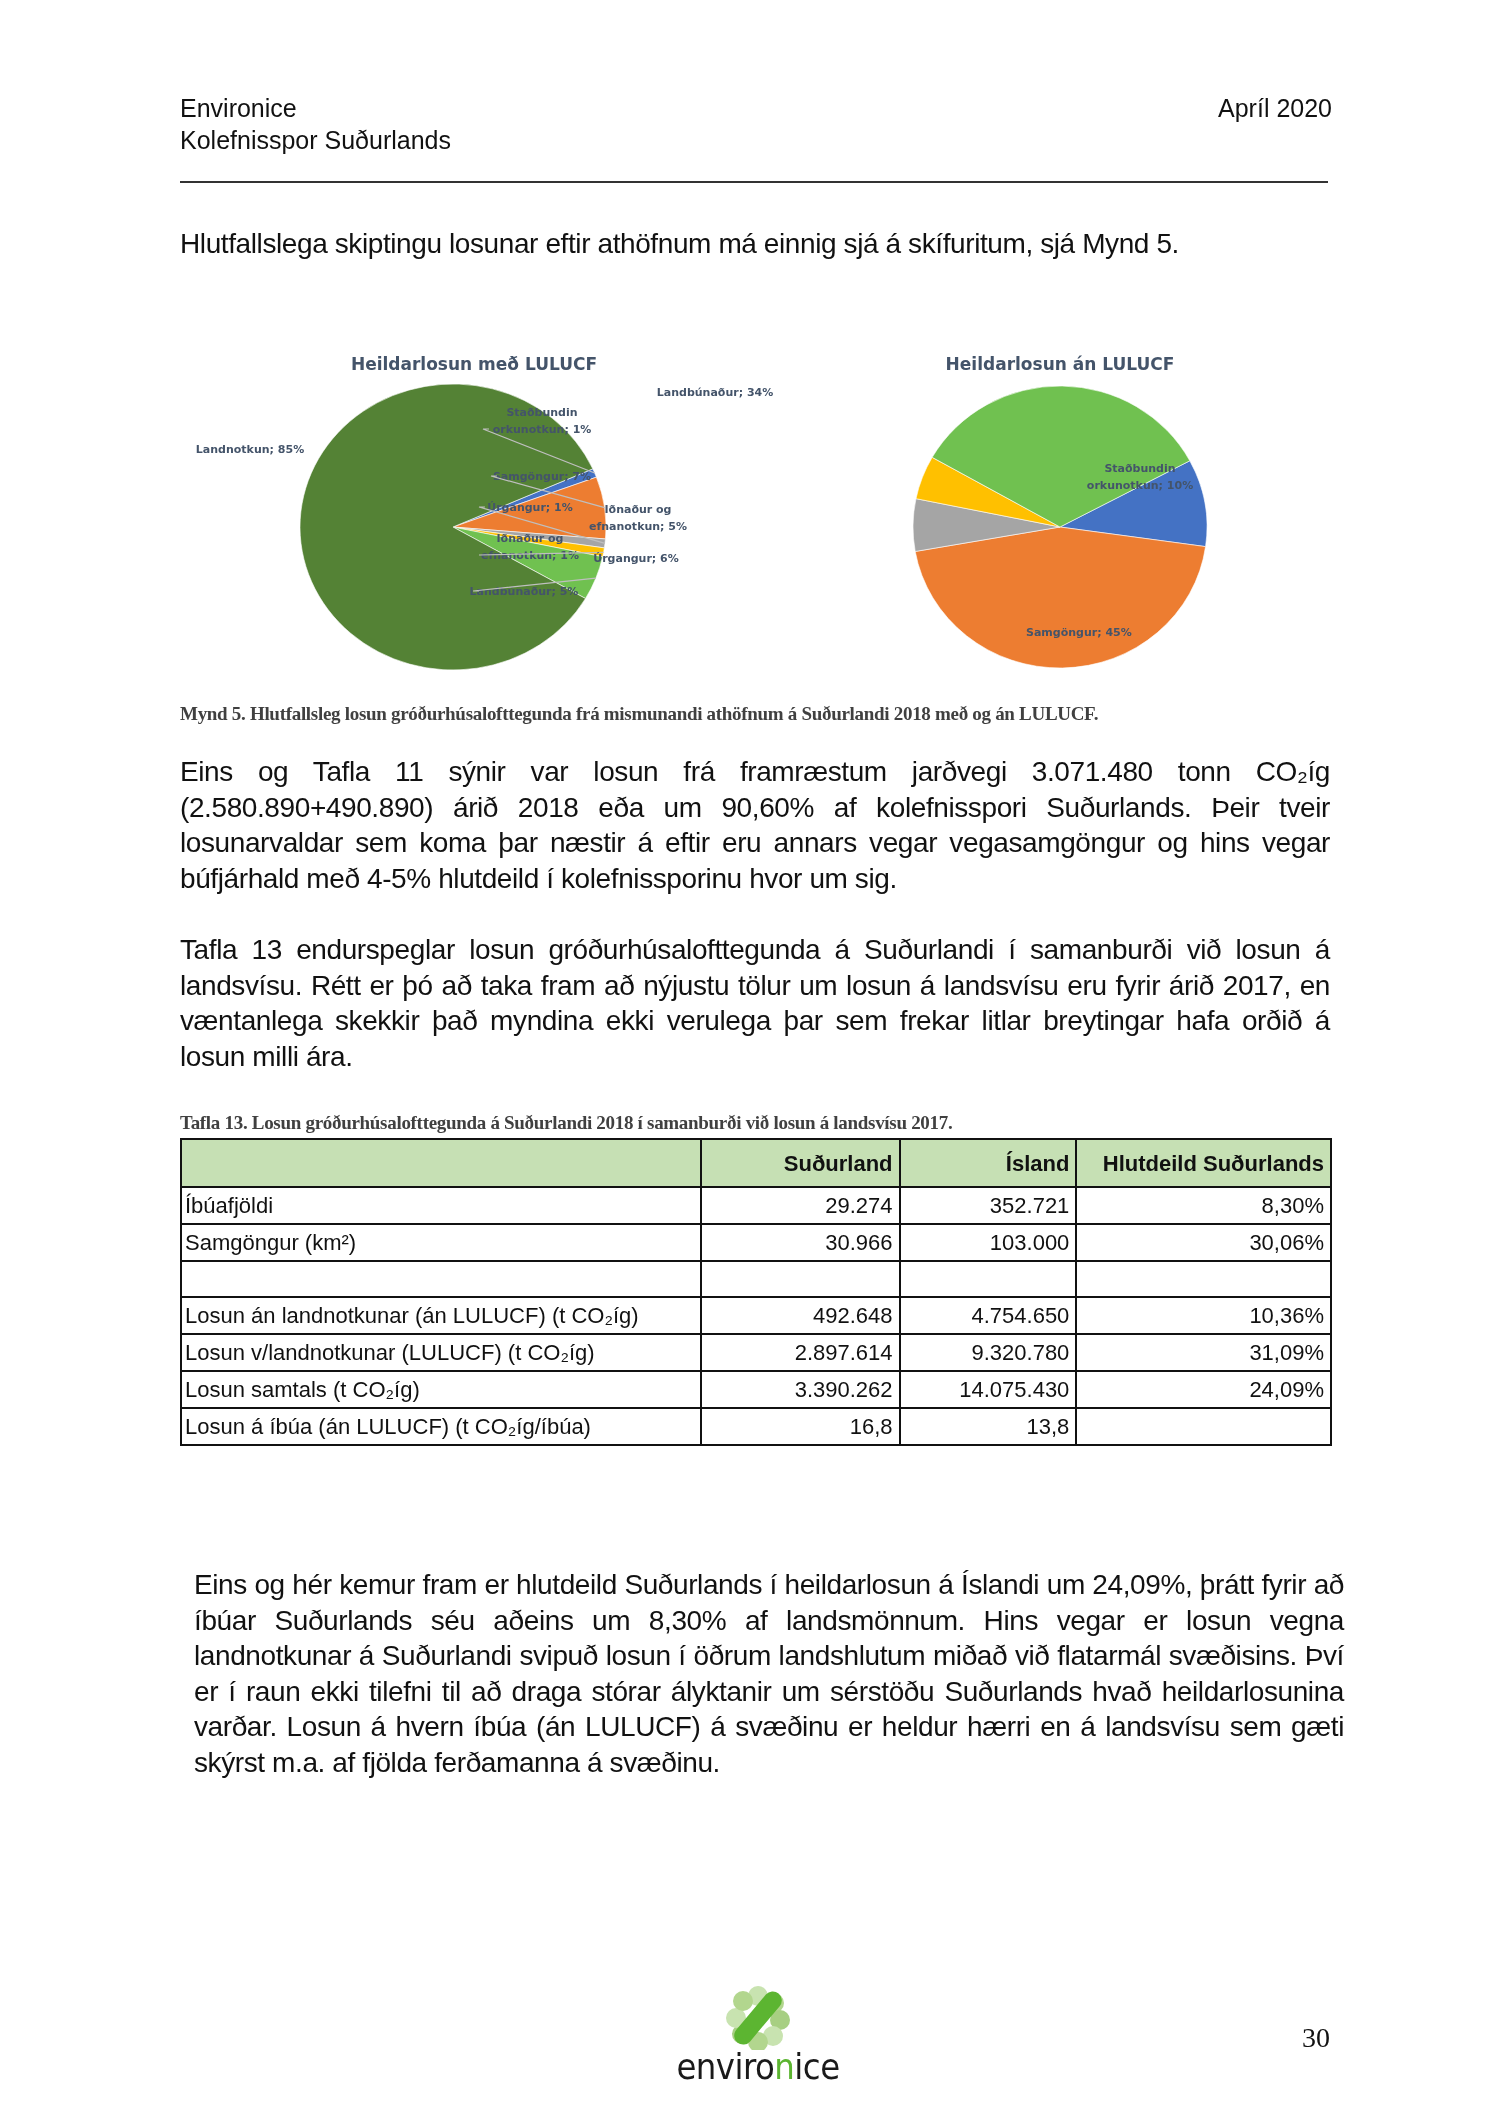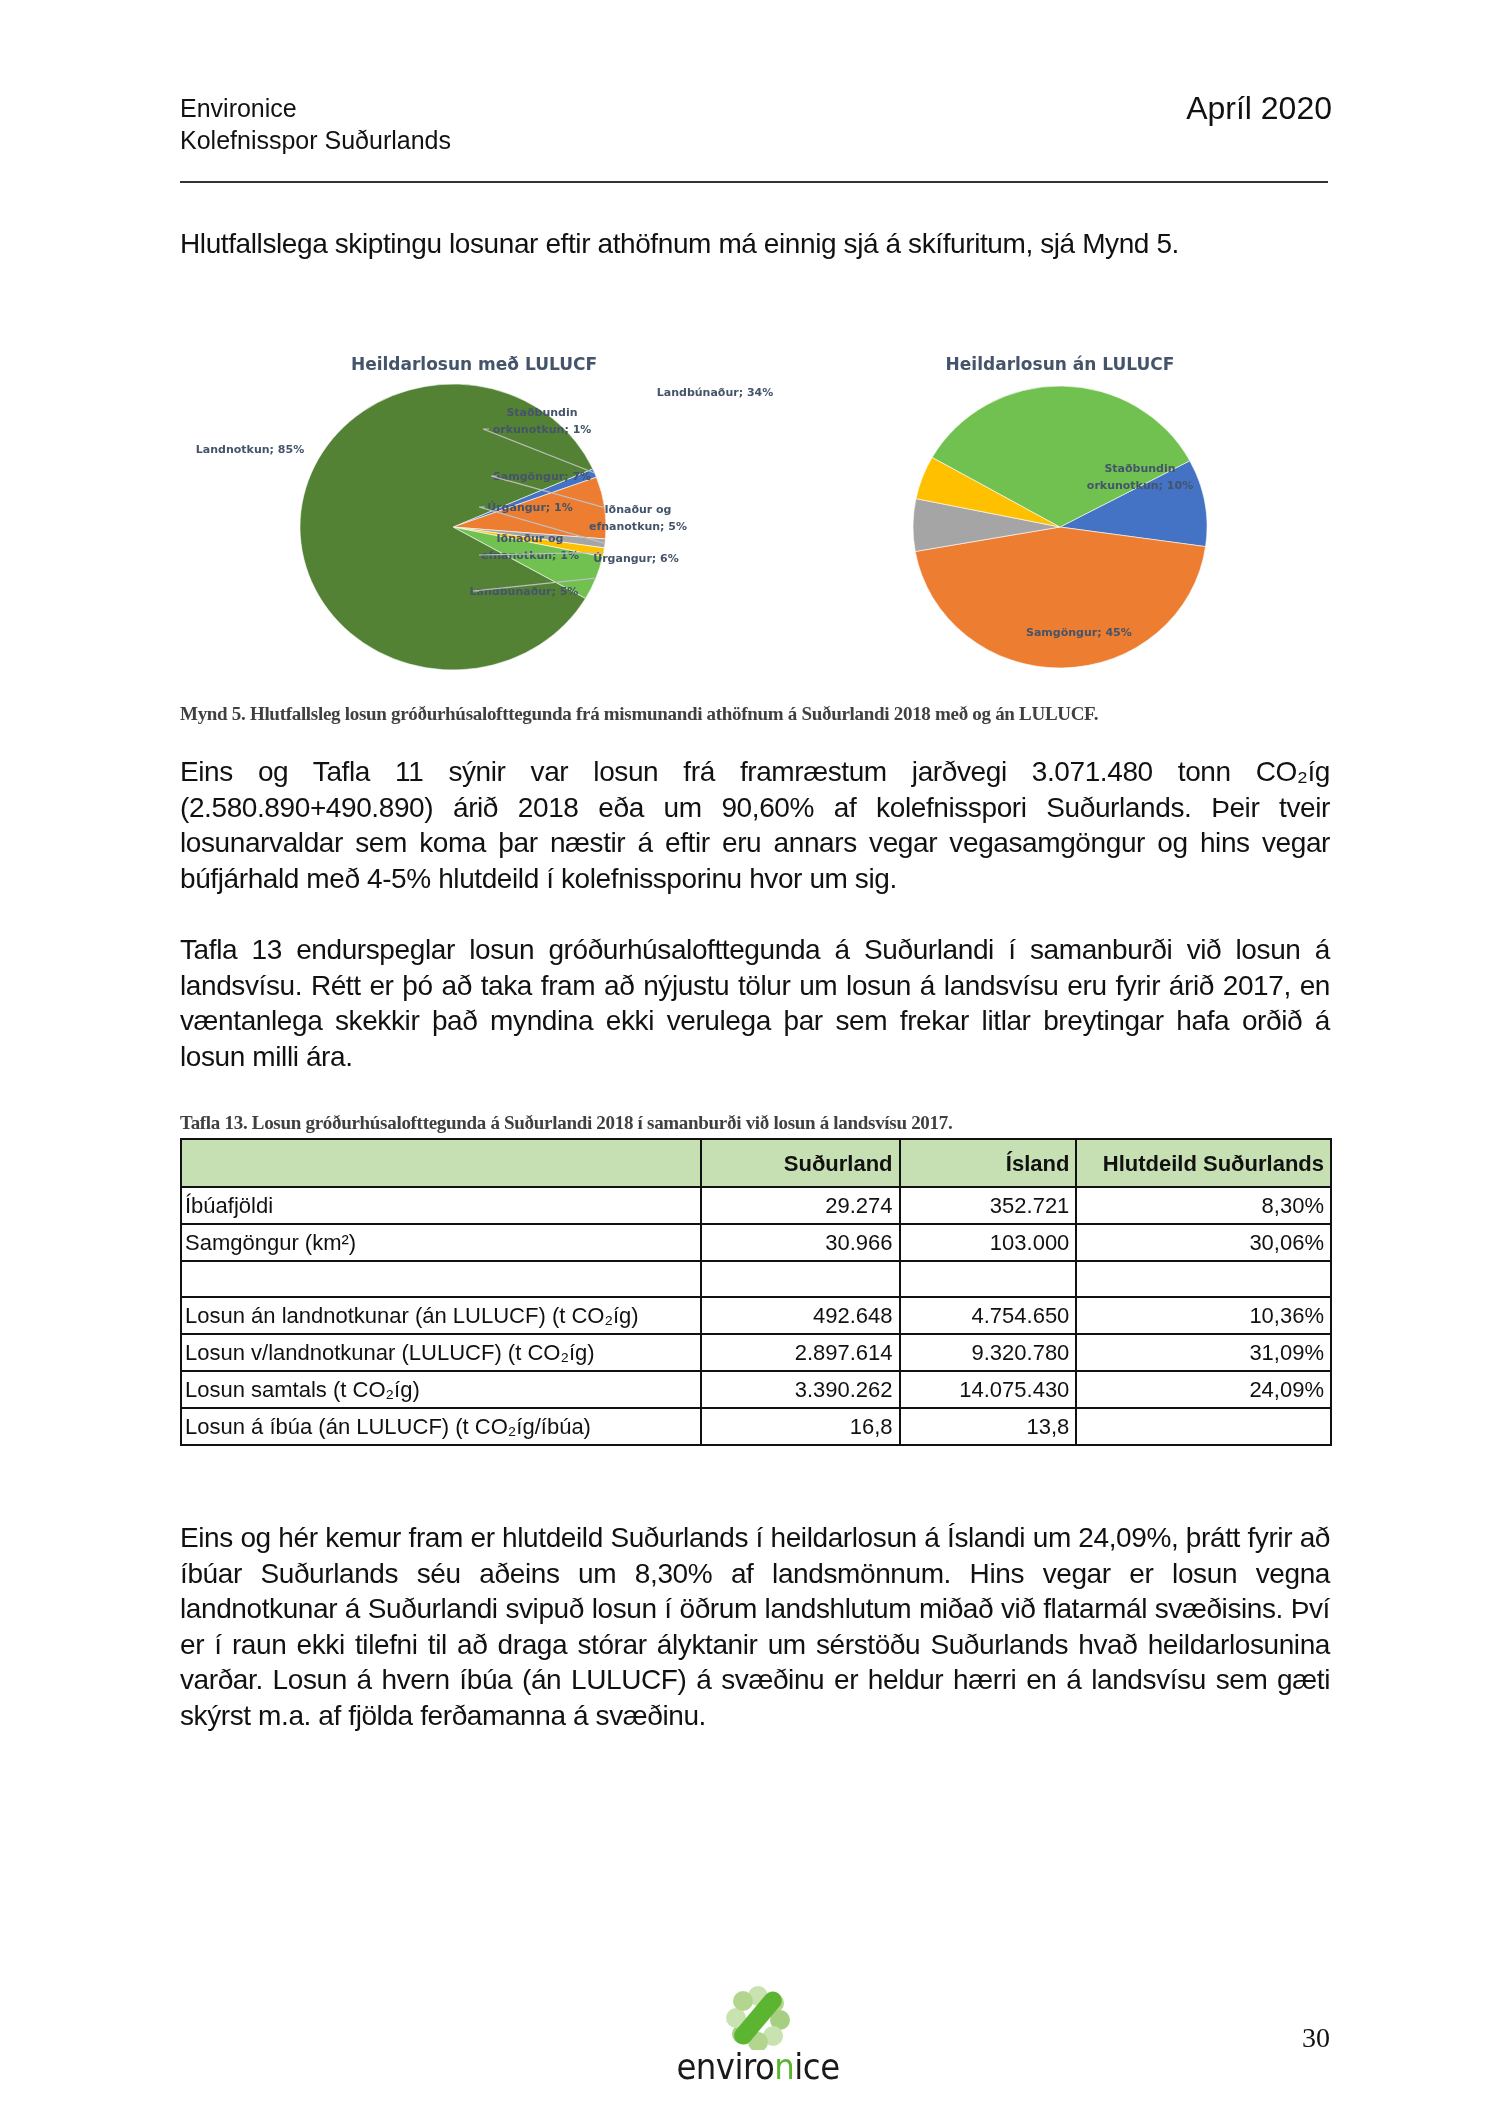--- a/index.html
+++ b/index.html
@@ -1,26 +1,26 @@
 <!DOCTYPE html>
 <html><head>
 <meta charset="utf-8">
 <style>
   html, body { margin: 0; padding: 0; background: #ffffff; }
   body { width: 1500px; height: 2122px; position: relative; overflow: hidden; font-family: "Liberation Serif", "DejaVu Serif", serif; color: #111; }
 
   .hdr-left { position: absolute; left: 180px; top: 92px; font-family: "Liberation Sans", "DejaVu Sans", sans-serif; font-stretch: condensed; font-size: 25px; line-height: 32px; color: #111; }
-  .hdr-right { position: absolute; right: 168px; top: 92px; font-family: "Liberation Sans", "DejaVu Sans", sans-serif; font-size: 32px; line-height: 32px; color: #111; }
+  .hdr-right { position: absolute; right: 168px; top: 92px; font-family: "Liberation Sans", "DejaVu Sans", sans-serif; font-size: 25px; line-height: 32px; color: #111; }
   .hdr-rule { position: absolute; left: 180px; width: 1148px; top: 181px; height: 0; border-top: 2px solid #333; }
 
   .para { position: absolute; left: 180px; width: 1150px; font-family: "Liberation Sans", "DejaVu Sans", sans-serif; font-size: 28px; line-height: 35.5px; color: #111; text-align: justify; letter-spacing: -0.4px; }
   .p1 { top: 226px; }
   .p2 { top: 754px; }
   .p3 { top: 932px; }
-  .p4 { top: 1520px; }
+  .p4 { top: 1567px; margin-left: 14px; }
 
   .caption { position: absolute; left: 180px; font-family: "Liberation Serif", "DejaVu Serif", serif; font-weight: bold; color: #404040; font-size: 19px; letter-spacing: -0.3px; }
   .cap-fig { top: 703px; }
   .cap-tab { top: 1112px; }
 
   .charts { position: absolute; left: 180px; top: 340px; width: 1150px; height: 340px; text-align: right; }
   .charts svg { position: absolute; left: 0; top: 0; }
   .chart-title { font-family: "DejaVu Sans", "Liberation Sans", sans-serif; font-weight: bold; font-size: 17px; fill: #44546a; }
   .slice-label { font-family: "DejaVu Sans", "Liberation Sans", sans-serif; font-weight: bold; font-size: 11px; fill: #44546a; }
   .leader { stroke: #bfbfbf; stroke-width: 1.2; fill: none; }

